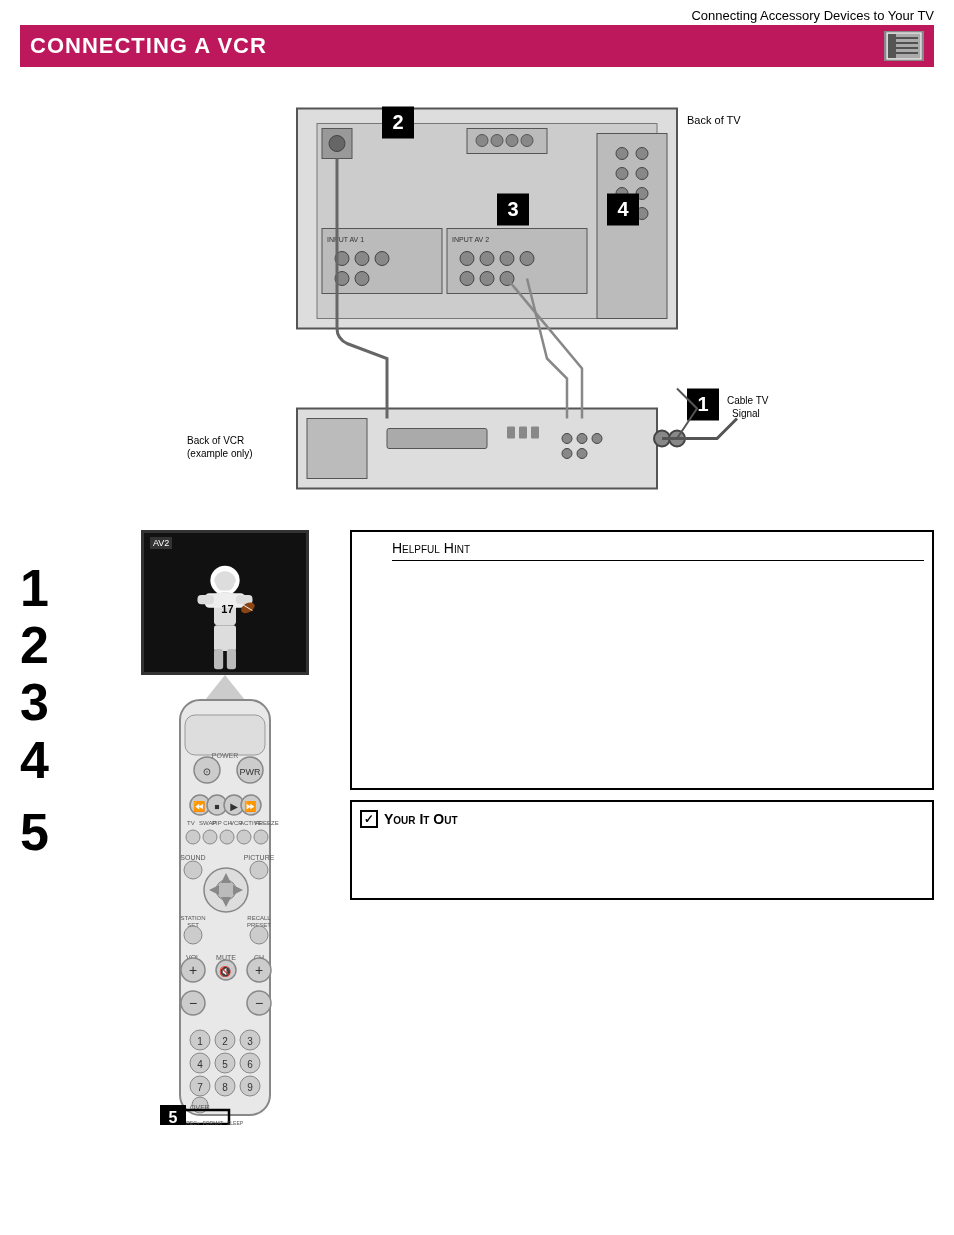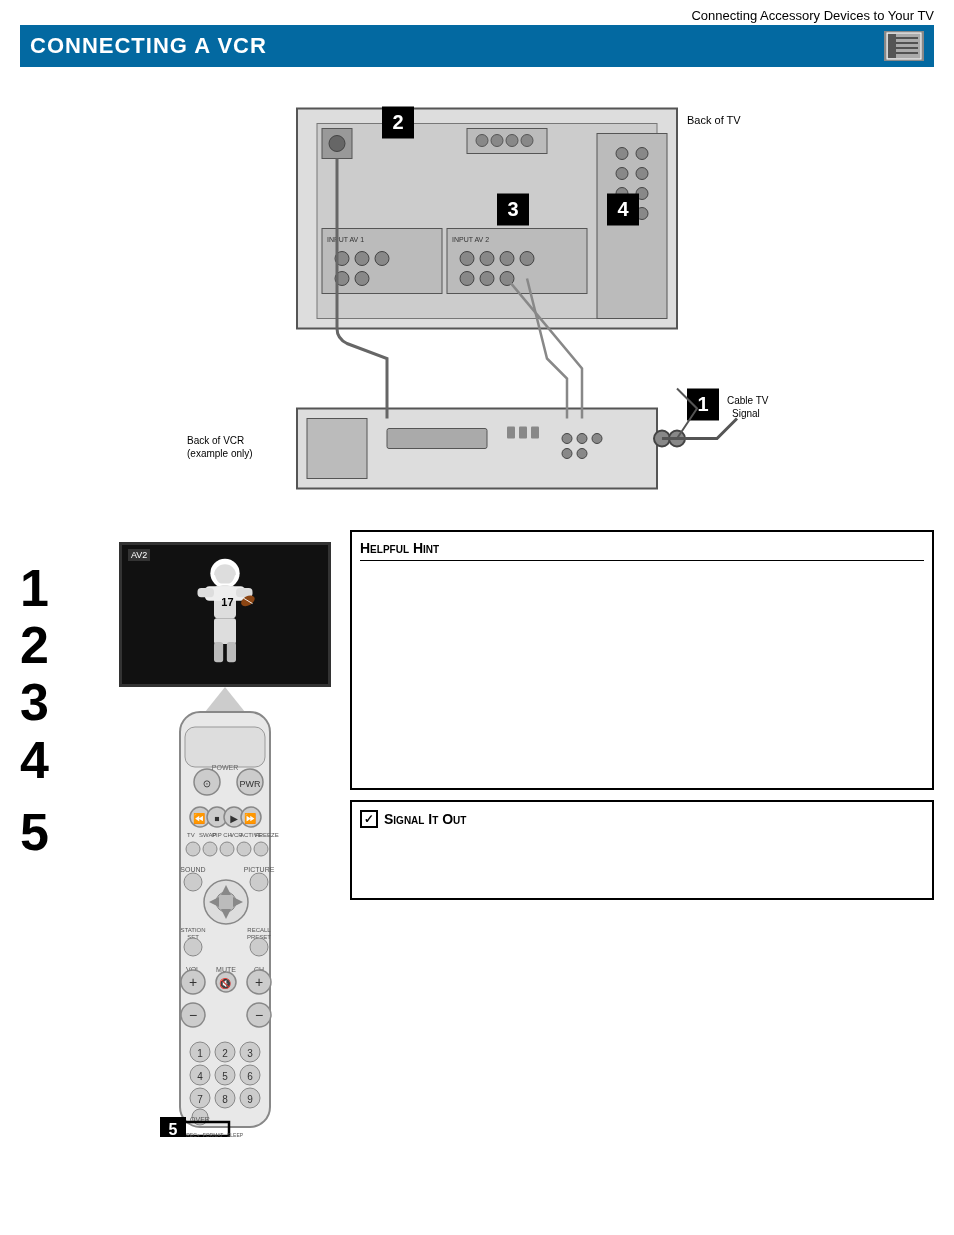--- a/index.html
+++ b/index.html
@@ -20,21 +20,21 @@
       padding: 8px 20px 2px 20px;
       font-size: 13px;
       color: #000;
     }
 
     
     .title-bar {
       display: flex;
       align-items: center;
       justify-content: space-between;
-      background: #0369a1;
+      background: #be185d;
       color: #fff;
       margin: 0 20px;
       padding: 6px 10px;
     }
     .title-bar .title-text {
       font-size: 18px;
       font-weight: bold;
       letter-spacing: 1px;
       text-transform: uppercase;
     }
@@ -99,30 +99,29 @@
     }
 
     
     .center-column {
       flex: 0 0 220px;
       display: flex;
       flex-direction: column;
       align-items: center;
     }
     .tv-screen {
-      width: 212px;
+      width: 168px;
       height: 145px;
       border: 3px solid #333;
       background: #111;
       position: relative;
       overflow: hidden;
       display: flex;
-      align-items: flex-start;
+      align-items: flex-end;
       justify-content: center;
-      margin-top: 12px;
     }
     .tv-screen-label {
       position: absolute;
       top: 4px;
       left: 6px;
       color: #fff;
       font-size: 9px;
       background: #333;
       padding: 1px 3px;
     }
@@ -146,25 +145,26 @@
       gap: 10px;
     }
 
     .helpful-hint-box {
       border: 2px solid #000;
       padding: 8px;
       min-height: 260px;
     }
     .helpful-hint-title {
       font-size: 14px;
-      font-weight: bold;
+      font-weight: normal;
       border-bottom: 1px solid #000;
       padding-bottom: 4px;
       margin-bottom: 6px;
       font-variant: small-caps;
+      margin-left: 32px;
     }
 
     .check-it-out-box {
       border: 2px solid #000;
       padding: 8px;
       min-height: 100px;
     }
     .check-it-out-title {
       font-size: 14px;
       font-weight: bold;
@@ -474,20 +474,20 @@
 
     <div class="right-column">
 
       <div class="helpful-hint-box">
         <div class="helpful-hint-title">Helpful Hint</div>
       </div>
 
       <div class="check-it-out-box">
         <div class="check-it-out-title">
           <div class="check-icon">✓</div>
-          <span>Signal It Out</span>
+          <span>Your It Out</span>
         </div>
       </div>
 
     </div>
   </div>
 
 </div>
 
 </body></html>

